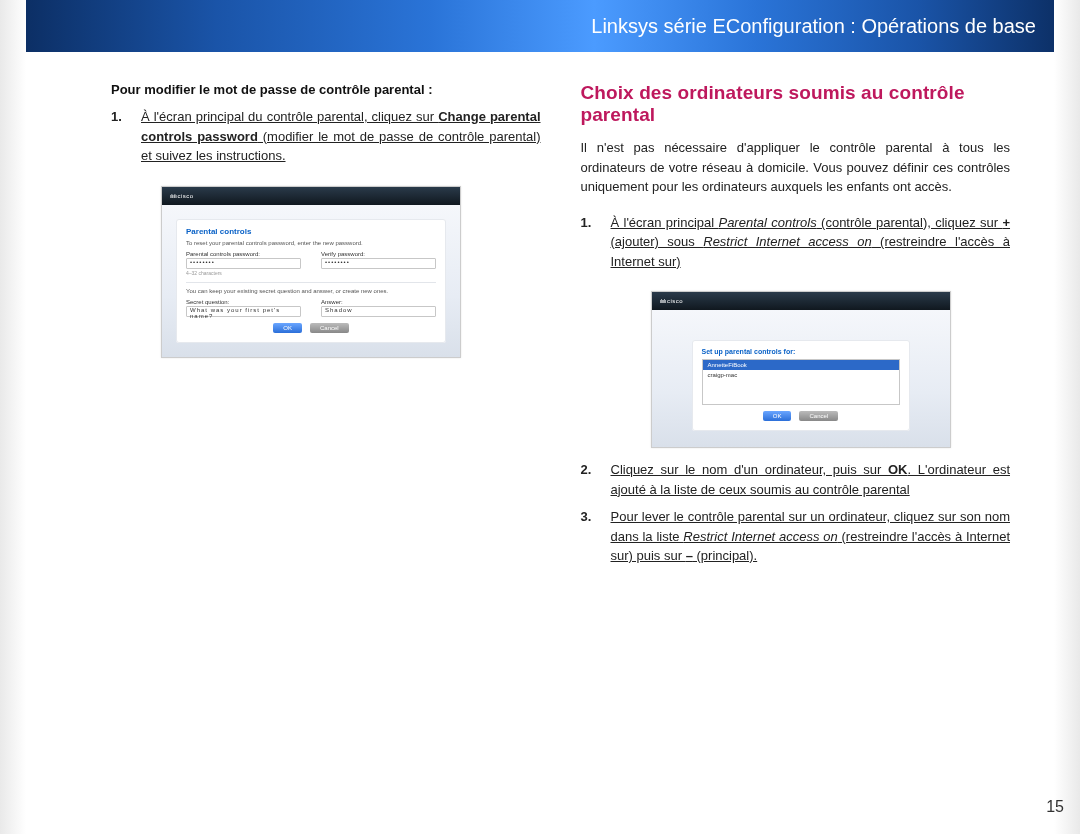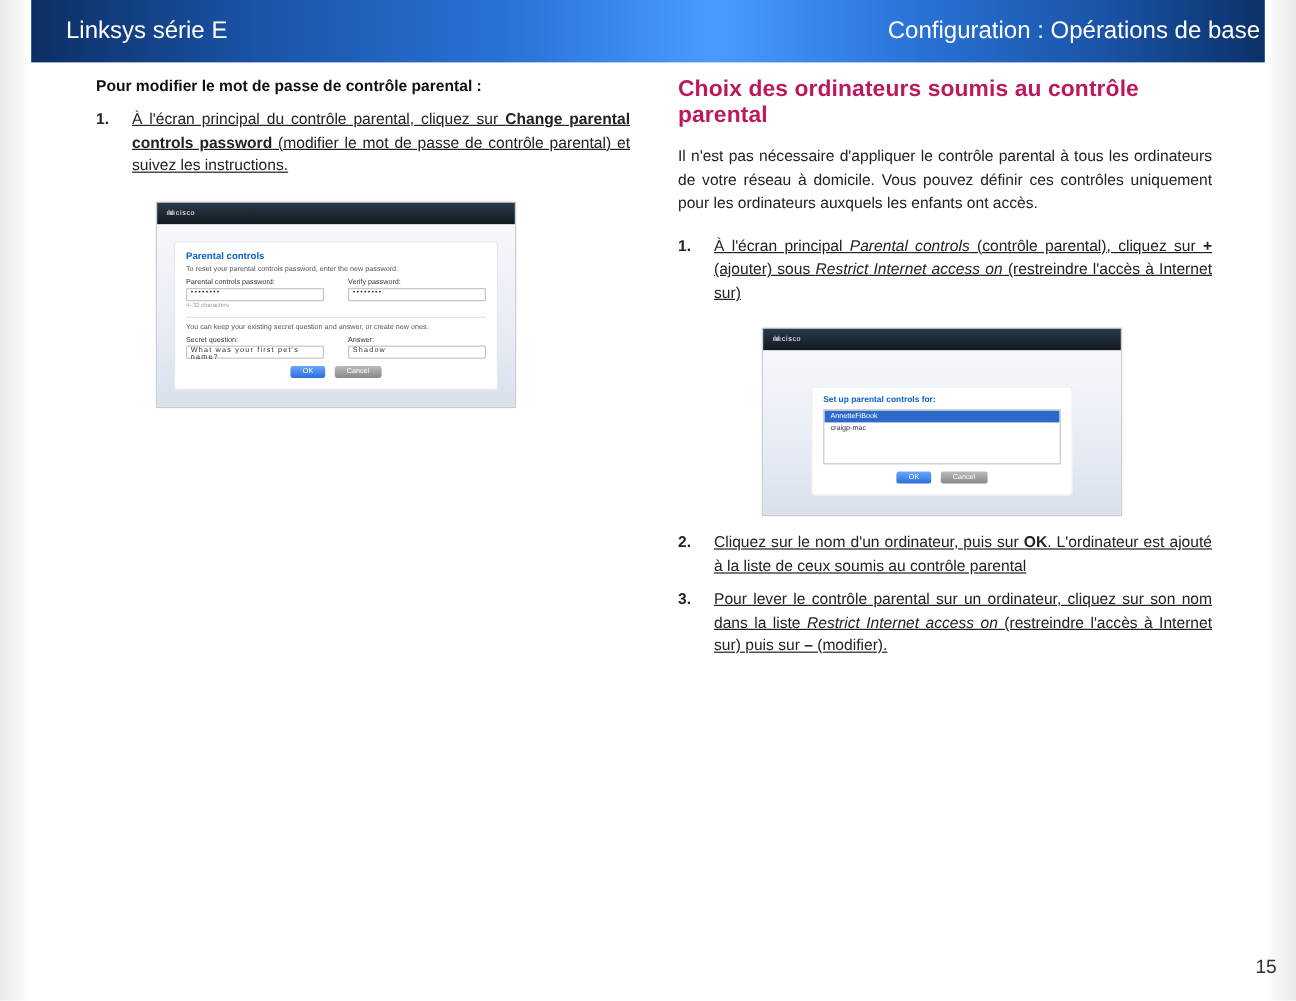--- a/index.html
+++ b/index.html
@@ -8,31 +8,32 @@
     background: #fff;
     width: 1080px;
     height: 834px;
     position: relative;
     color: #222;
   }
   .header-bar {
     height: 52px;
     background: linear-gradient(90deg, #0a2a5c 0%, #1a54a8 20%, #2a74d8 40%, #4b9bff 55%, #2a74d8 70%, #1a54a8 85%, #0a2a5c 100%);
     display: flex;
-    justify-content: space-between;
+    justify-content: flex-end;
     align-items: center;
-    padding: 0 30px 0 55px;
+    padding: 0 44px 0 55px;
     color: #fff;
     font-size: 20px;
     font-weight: 300;
   }
   .page {
     display: flex;
-    padding: 12px 30px 0 30px;
+    padding: 30px 30px 0 30px;
     gap: 40px;
+    margin-left: 31px;
   }
   .col {
     flex: 1;
     min-width: 0;
   }
   .left-col { padding-left: 50px; }
   .right-col { padding-right: 40px; }
 
   .sub-heading-bold {
     font-size: 13px;
@@ -260,19 +261,19 @@
           </div>
         </div>
       </div>
     </div>
 
     <ol class="steps" start="2" style="counter-reset: step 1;">
       <li>
         <span>Cliquez sur le nom d'un ordinateur, puis sur </span><span class="bold-run">OK</span><span>. L'ordinateur est ajouté à la liste de ceux soumis au contrôle parental</span>
       </li>
       <li>
-        <span>Pour lever le contrôle parental sur un ordinateur, cliquez sur son nom dans la liste </span><span class="italic-run">Restrict Internet access on</span><span> (restreindre l'accès à Internet sur) puis sur </span><span class="bold-run">–</span><span> (modifier).</span>
+        <span>Pour lever le contrôle parental sur un ordinateur, cliquez sur son nom dans la liste </span><span class="italic-run">Restrict Internet access on</span><span> (restreindre l'accès à Internet sur) puis sur </span><span class="bold-run">–</span><span> (principal).</span>
       </li>
     </ol>
   </div>
 </div>
 
 <div class="page-number">15</div>
 
 </body></html>

